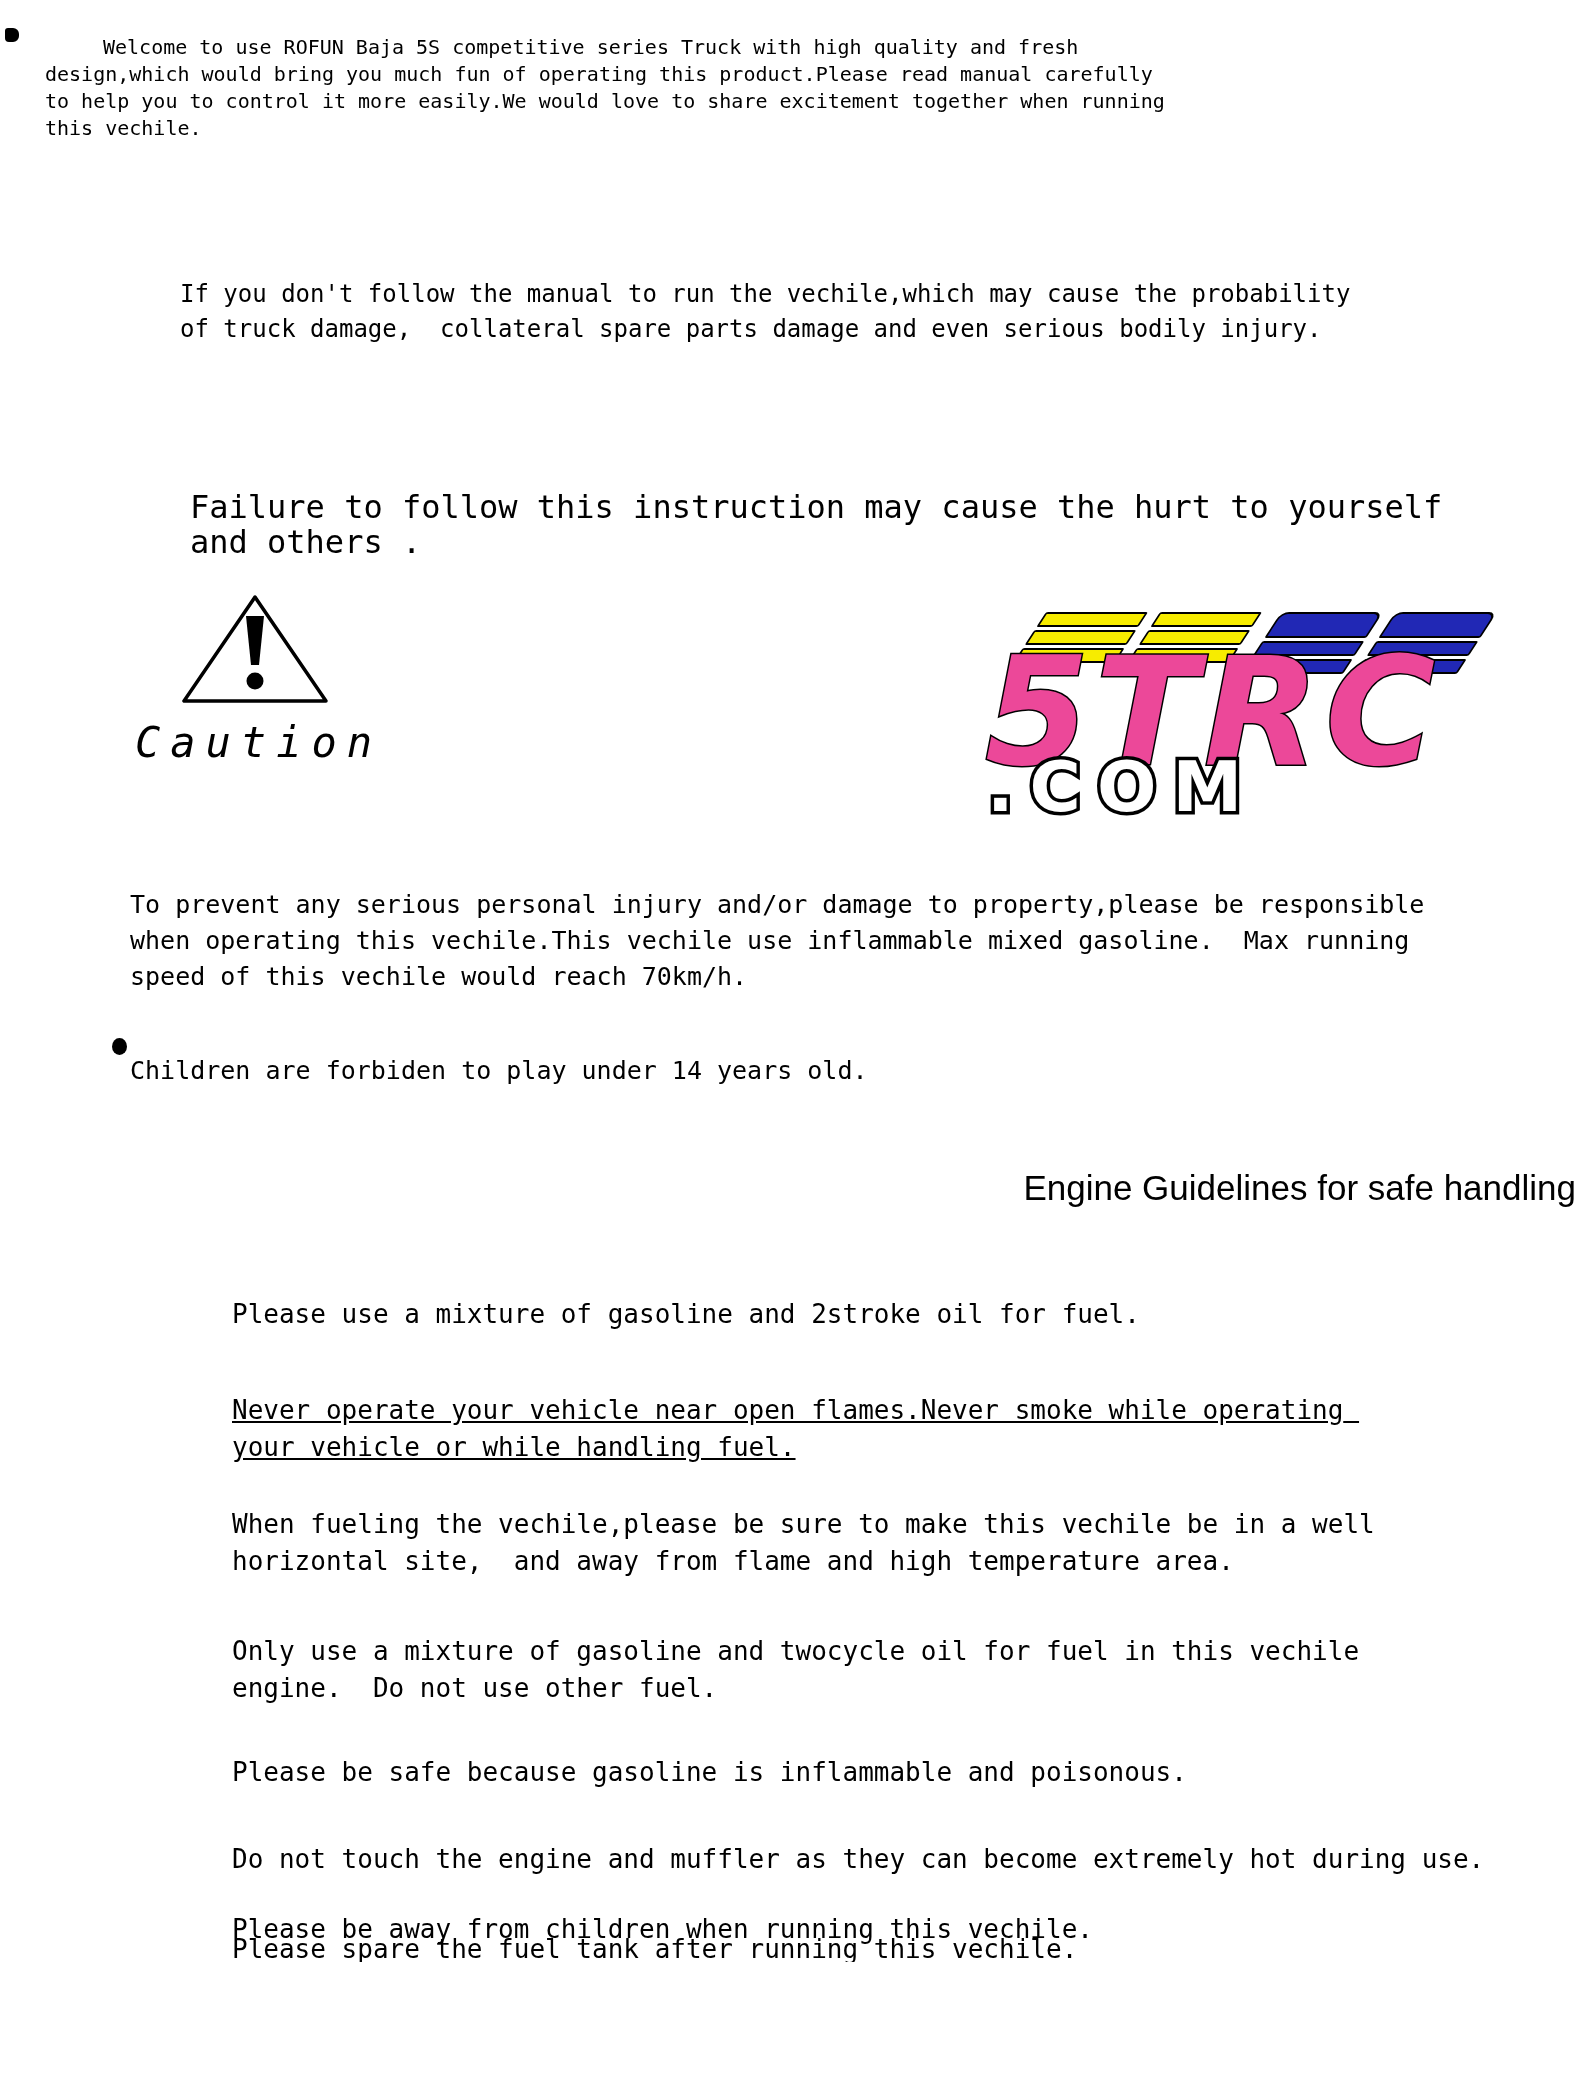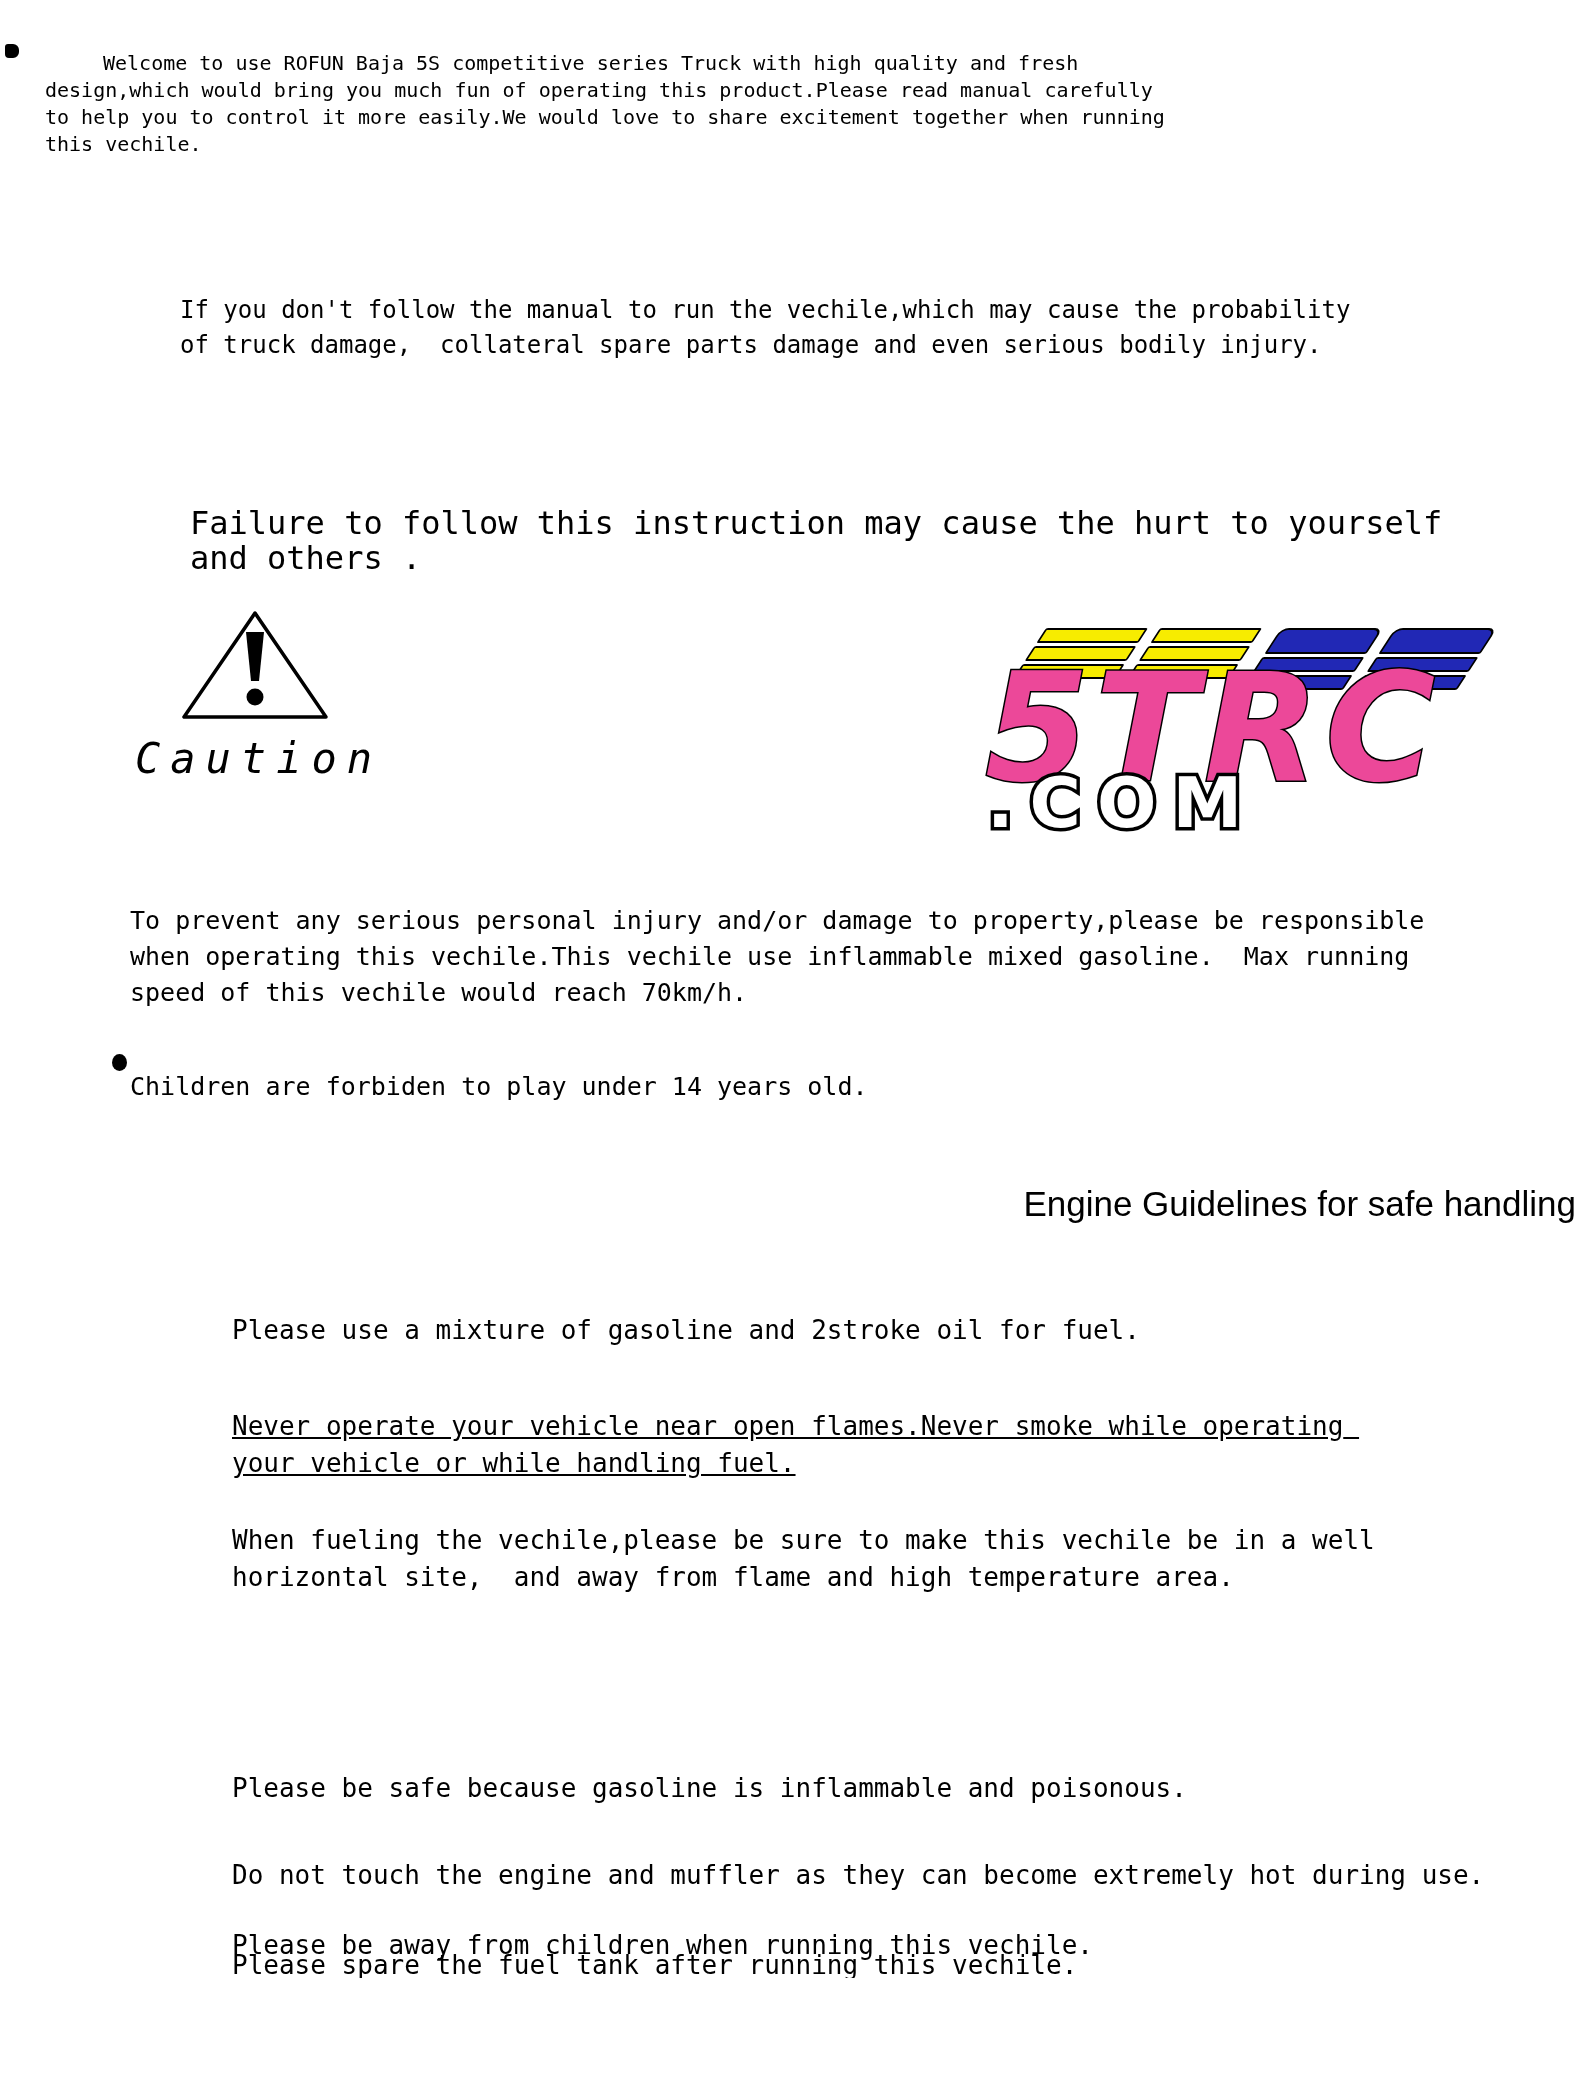--- a/index.html
+++ b/index.html
@@ -3,21 +3,20 @@
 <meta charset="utf-8">
 <style>
   html,body{margin:0;padding:0;background:#ffffff;}
   .page{
     position:relative;
     width:1576px;height:2065px;
     background:#ffffff;
     font-family:"DejaVu Sans Mono", monospace;
     color:#000;
     overflow:hidden;
-    margin-top:16px;
   }
   .page p{margin:0;position:absolute;white-space:pre-wrap;}
 
   .artifact{position:absolute;left:5px;top:28px;width:14px;height:14px;background:#000;border-radius:3px 6px 6px 4px;}
 
   .intro{left:45px;top:34px;width:1125px;font-size:20px;line-height:27px;text-indent:58px;}
   .warning{left:180px;top:277px;width:1200px;font-size:24px;line-height:35px;}
   .failure{left:190px;top:490px;width:1300px;font-size:32px;line-height:35px;}
 
   
@@ -131,18 +130,19 @@
 
   <span class="bullet"></span>
 
   <p class="children">Children are forbiden to play under 14 years old.</p>
 
   <h1 class="heading">Engine Guidelines for safe handling</h1>
 
   <p class="g g1">Please use a mixture of gasoline and 2stroke oil for fuel.</p>
   <p class="g g2">Never operate your vehicle near open flames.Never smoke while operating your vehicle or while handling fuel.</p>
   <p class="g g3">When fueling the vechile,please be sure to make this vechile be in a well horizontal site,  and away from flame and high temperature area.</p>
+  <p class="g g4">Only use a mixture of gasoline and twocycle oil for fuel in this vechile engine.  Do not use other fuel.</p>
   <p class="g g5">Please be safe because gasoline is inflammable and poisonous.</p>
   <p class="g g6">Do not touch the engine and muffler as they can become extremely hot during use.</p>
   <p class="g g7">Please spare the fuel tank after running this vechile.</p>
   <p class="g g8">Please be away from children when running this vechile.</p>
 
 </div>
 
 </body></html>

